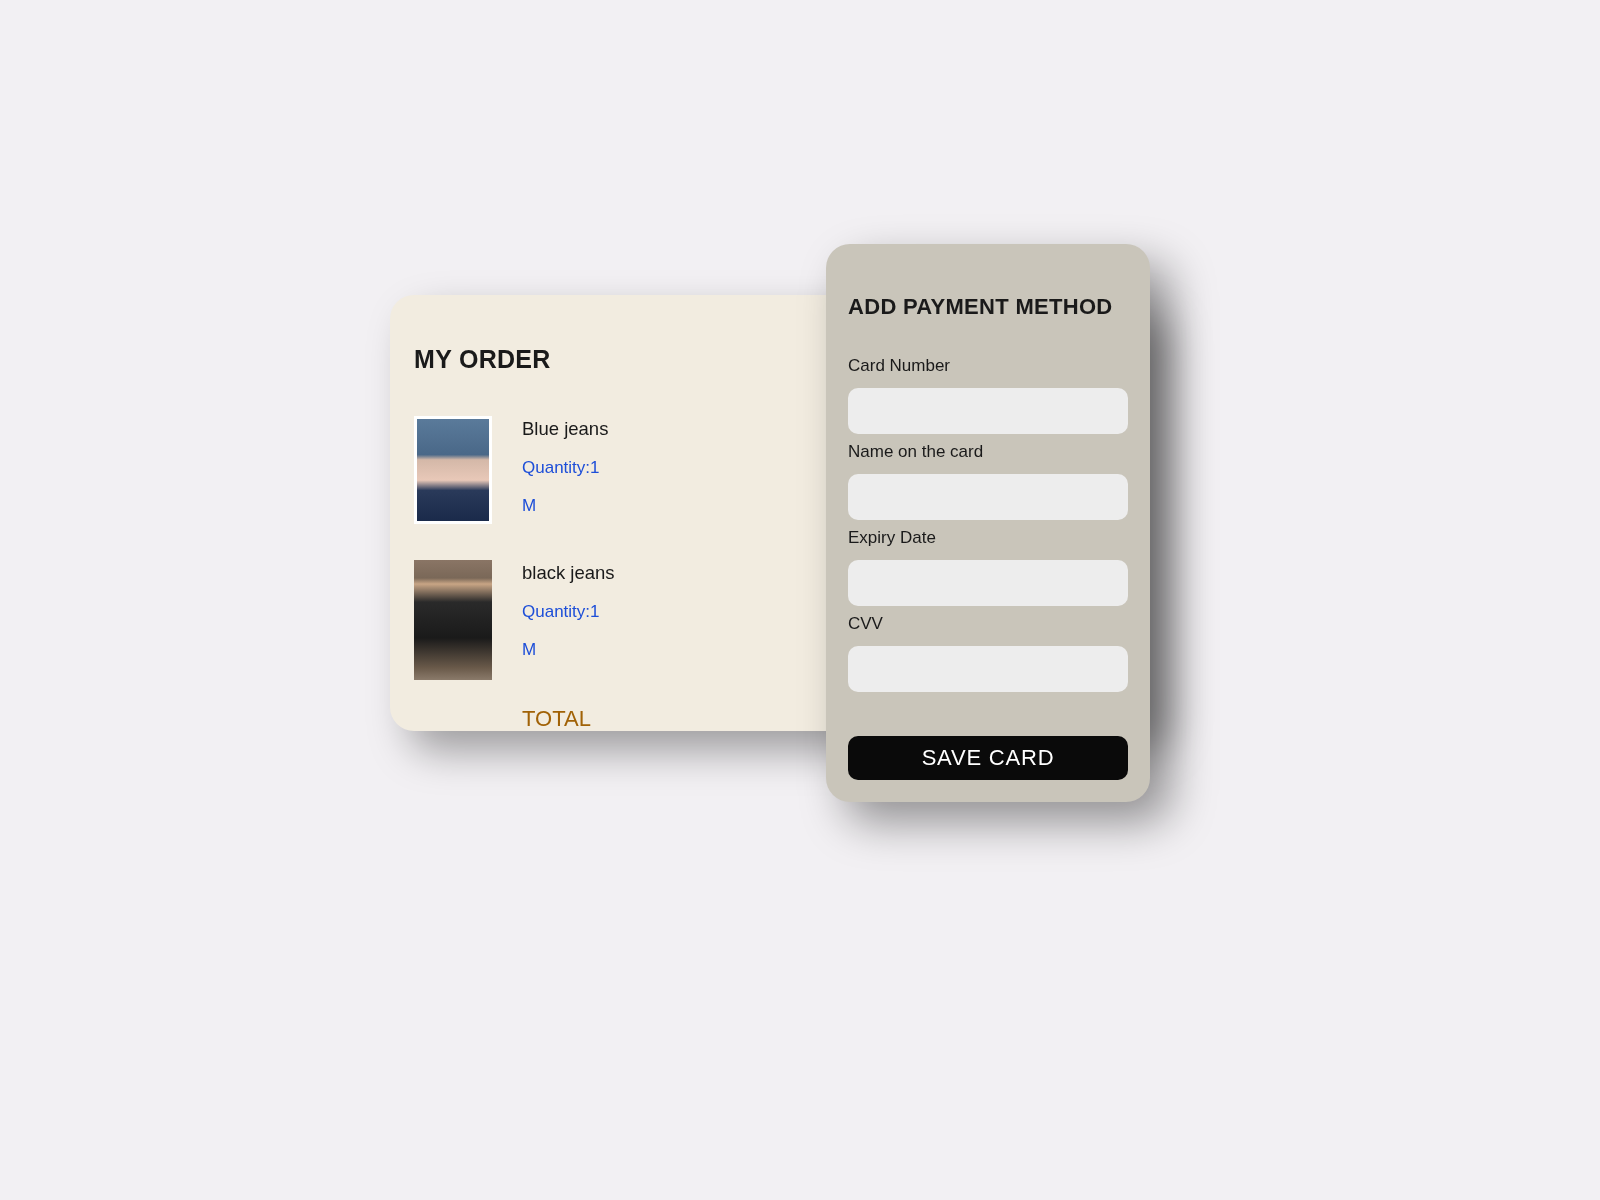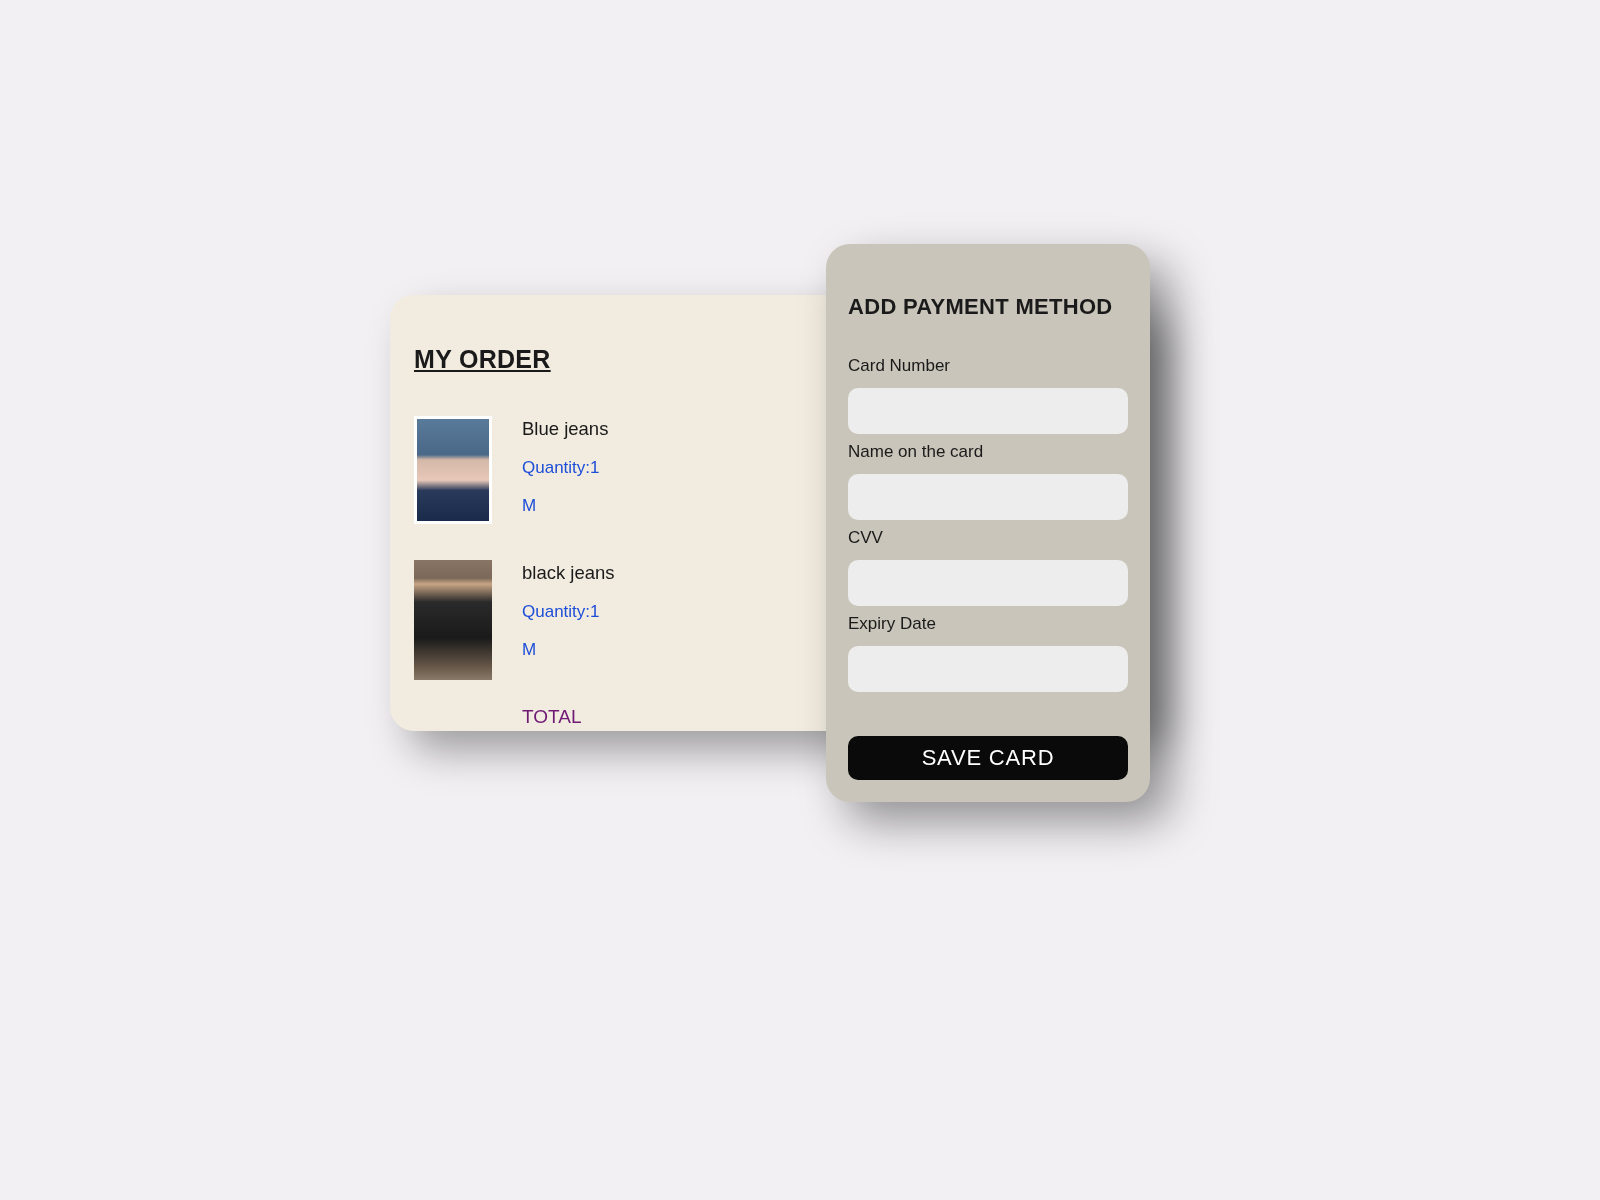--- a/index.html
+++ b/index.html
@@ -25,21 +25,20 @@
       border-radius: 24px;
       box-shadow: 20px 20px 40px rgba(0,0,0,0.35);
       padding: 50px 40px 30px 24px;
     }
     .order-title {
       font-size: 25px;
       font-weight: 700;
       letter-spacing: 0.3px;
       color: #1a1a1a;
       margin-bottom: 42px;
-      text-decoration: underline;
     }
     .order-item {
       display: flex;
       margin-bottom: 26px;
     }
     .item-image {
       width: 78px;
       height: 108px;
       background: #fff;
       border: 3px solid #fff;
@@ -102,23 +101,23 @@
     .total-spacer {
       width: 108px;
       flex-shrink: 0;
     }
     .total-content {
       flex: 1;
       display: flex;
       justify-content: space-between;
     }
     .total-label {
-      font-size: 19px;
-      font-weight: 400;
-      color: #701a75;
+      font-size: 22px;
+      font-weight: 400;
+      color: #a16207;
       text-align: center;
     }
     .total-value {
       font-size: 19px;
       font-weight: 400;
       color: #1a1a1a;
       padding-right: 10px;
     }
 
     .payment-card {
@@ -219,23 +218,23 @@
     <label class="form-label">Card Number</label>
     <input type="text" class="form-input" style="">
   </div>
 
   <div class="form-group">
     <label class="form-label">Name on the card</label>
     <input type="text" class="form-input" style="">
   </div>
 
   <div class="form-group">
+    <label class="form-label">Expiry Date</label>
+    <input type="text" class="form-input" style="">
+  </div>
+
+  <div class="form-group">
     <label class="form-label">CVV</label>
-    <input type="text" class="form-input" style="">
-  </div>
-
-  <div class="form-group">
-    <label class="form-label">Expiry Date</label>
     <input type="text" class="form-input" style="">
   </div>
 
   <button class="save-button">SAVE CARD</button>
 </div>
 
 </body></html>

